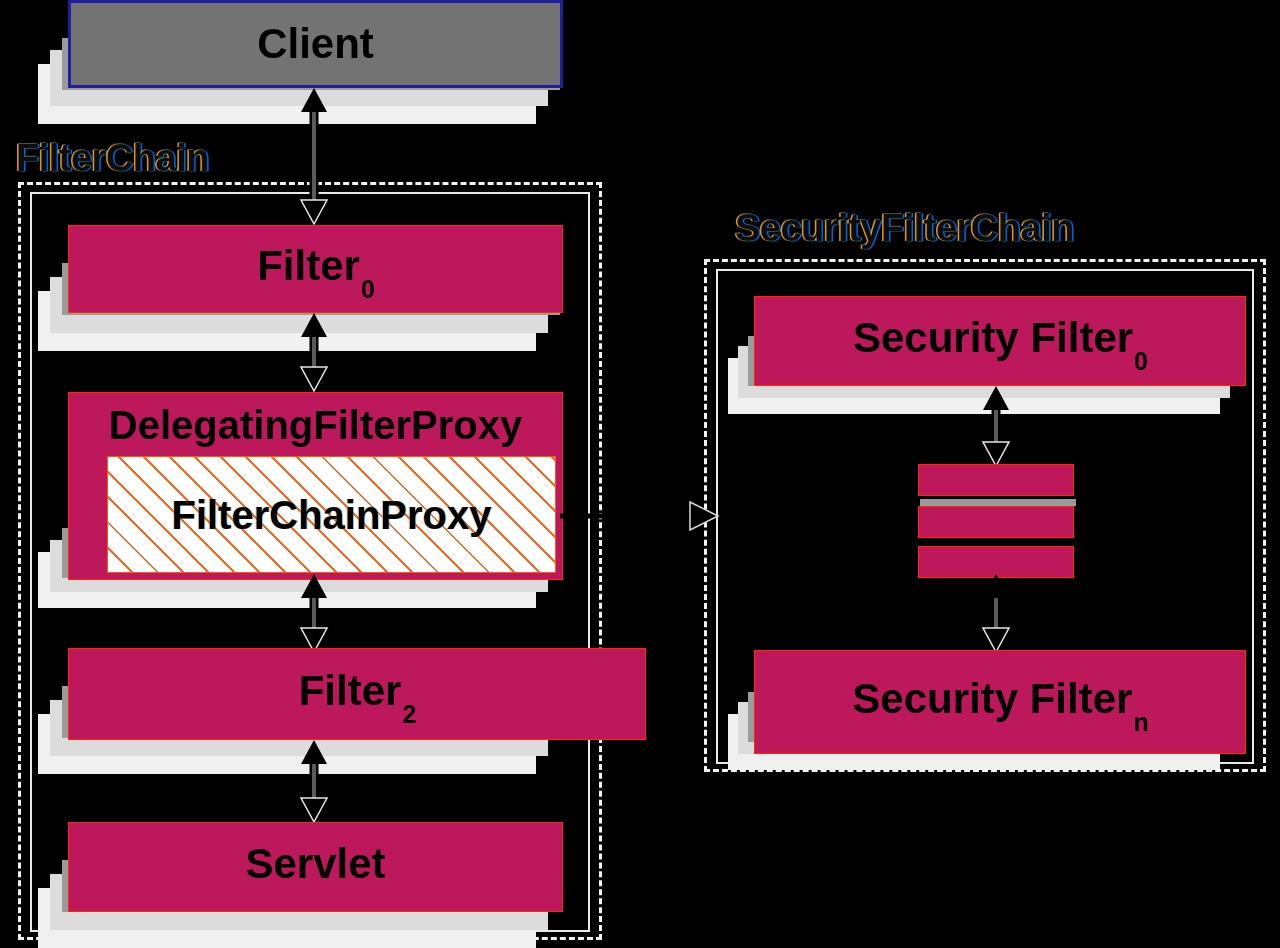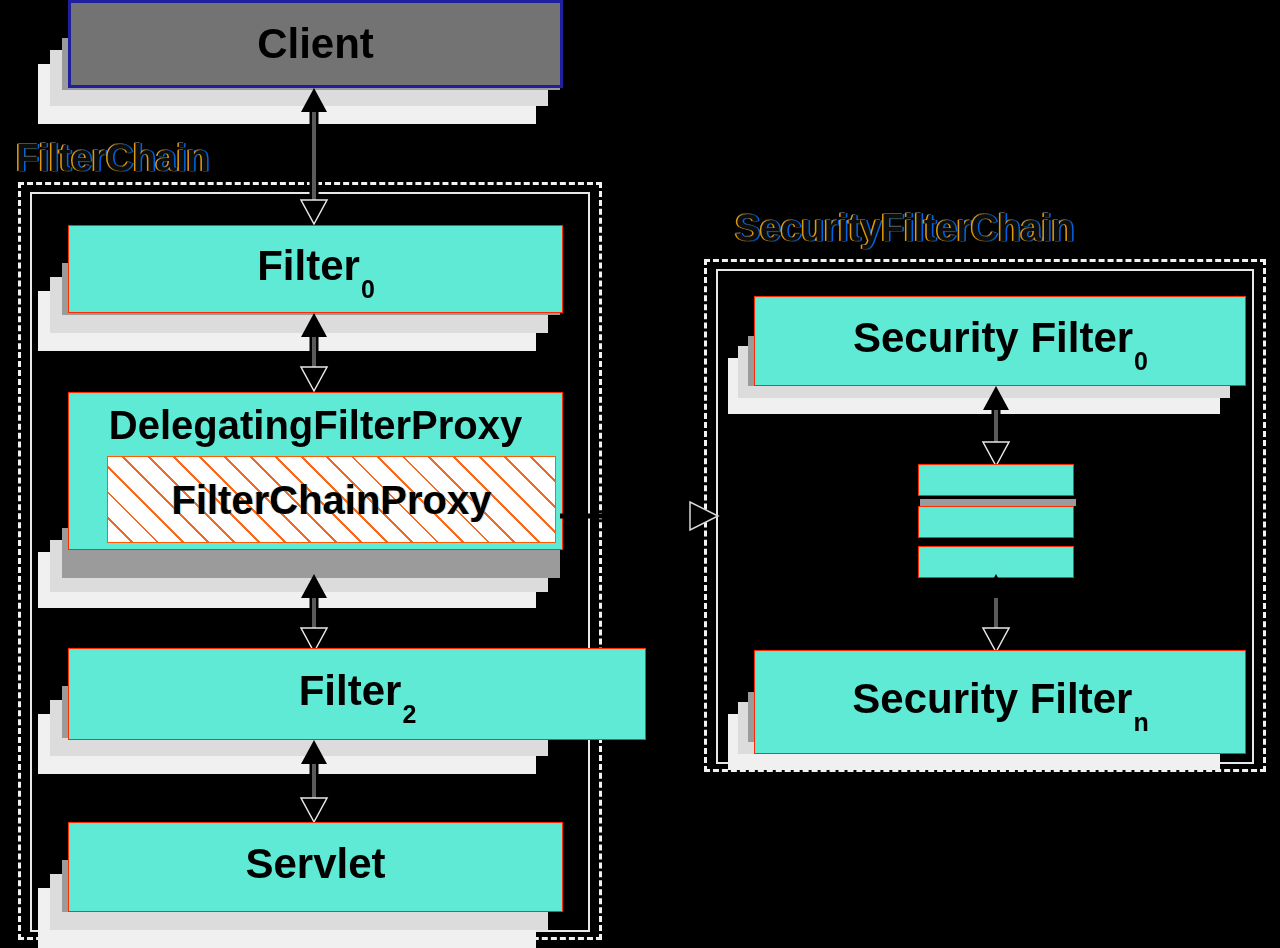--- a/index.html
+++ b/index.html
@@ -62,21 +62,21 @@
     position: absolute;
     display: flex;
     align-items: center;
     justify-content: center;
     font-weight: bold;
     color: #000000;
     text-align: center;
     line-height: 1;
   }
   .node-orange {
-    background: #5eead4;
+    background: #be185d;
     border: 1px solid #ff2a00;
     align-items: center;
   }
   .node-purple {
     background: #737373;
     border: 3px solid #1f1f9e;
   }
   .node-label { font-size: 42px; }
   .node-label .sub {
     font-size: 25px;
@@ -160,21 +160,21 @@
       <polygon points="18,2 31,26 5,26" fill="#000"></polygon>
       <polygon points="18,80 31,56 5,56" fill="#000" stroke="#e8e8e8" stroke-width="1.5"></polygon>
     </svg>
   </div>
 
   <div class="shadow-stack" style="left:68px; top:392px; width:560px; height:230px;">
     <div class="sh sh3" style="left:-30px; top:160px; width:498px; height:56px;"></div>
     <div class="sh sh2" style="left:-18px; top:148px; width:498px; height:52px;"></div>
     <div class="sh sh1" style="left:-6px; top:136px; width:498px; height:50px;"></div>
   </div>
-  <div class="node node-orange" style="left:68px; top:392px; width:495px; height:158px; display:block;">
+  <div class="node node-orange" style="left:68px; top:392px; width:495px; height:188px; display:block;">
     <div class="dfp-title">DelegatingFilterProxy</div>
     <div class="fcp-inner">
       <span>FilterChainProxy</span>
     </div>
   </div>
 
   <div class="arrow" style="left:296px; top:572px; width:36px; height:82px;">
     <svg width="36" height="82" viewBox="0 0 36 82">
       <line x1="18" y1="14" x2="18" y2="70" stroke="#000" stroke-width="9"></line>
       <line x1="18" y1="14" x2="18" y2="70" stroke="#5a5a5a" stroke-width="4"></line>

